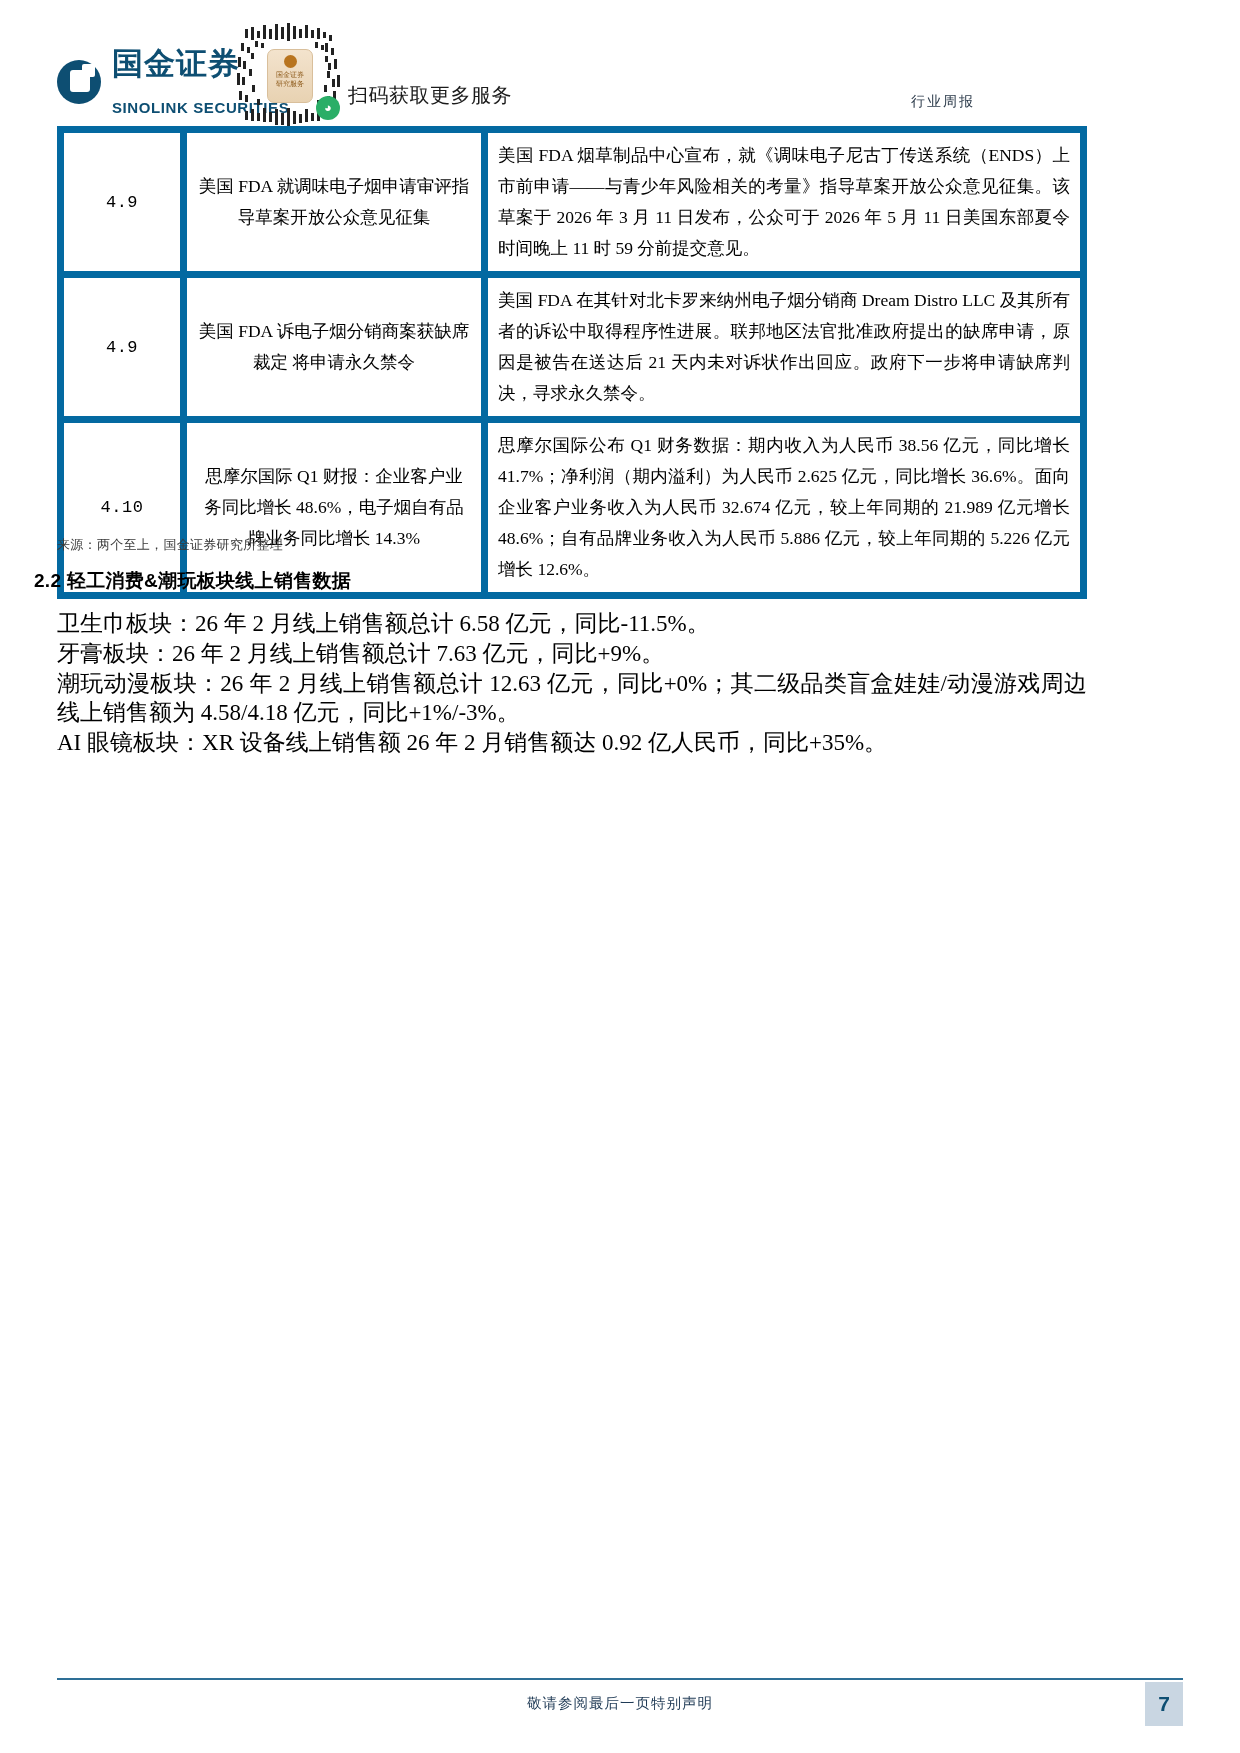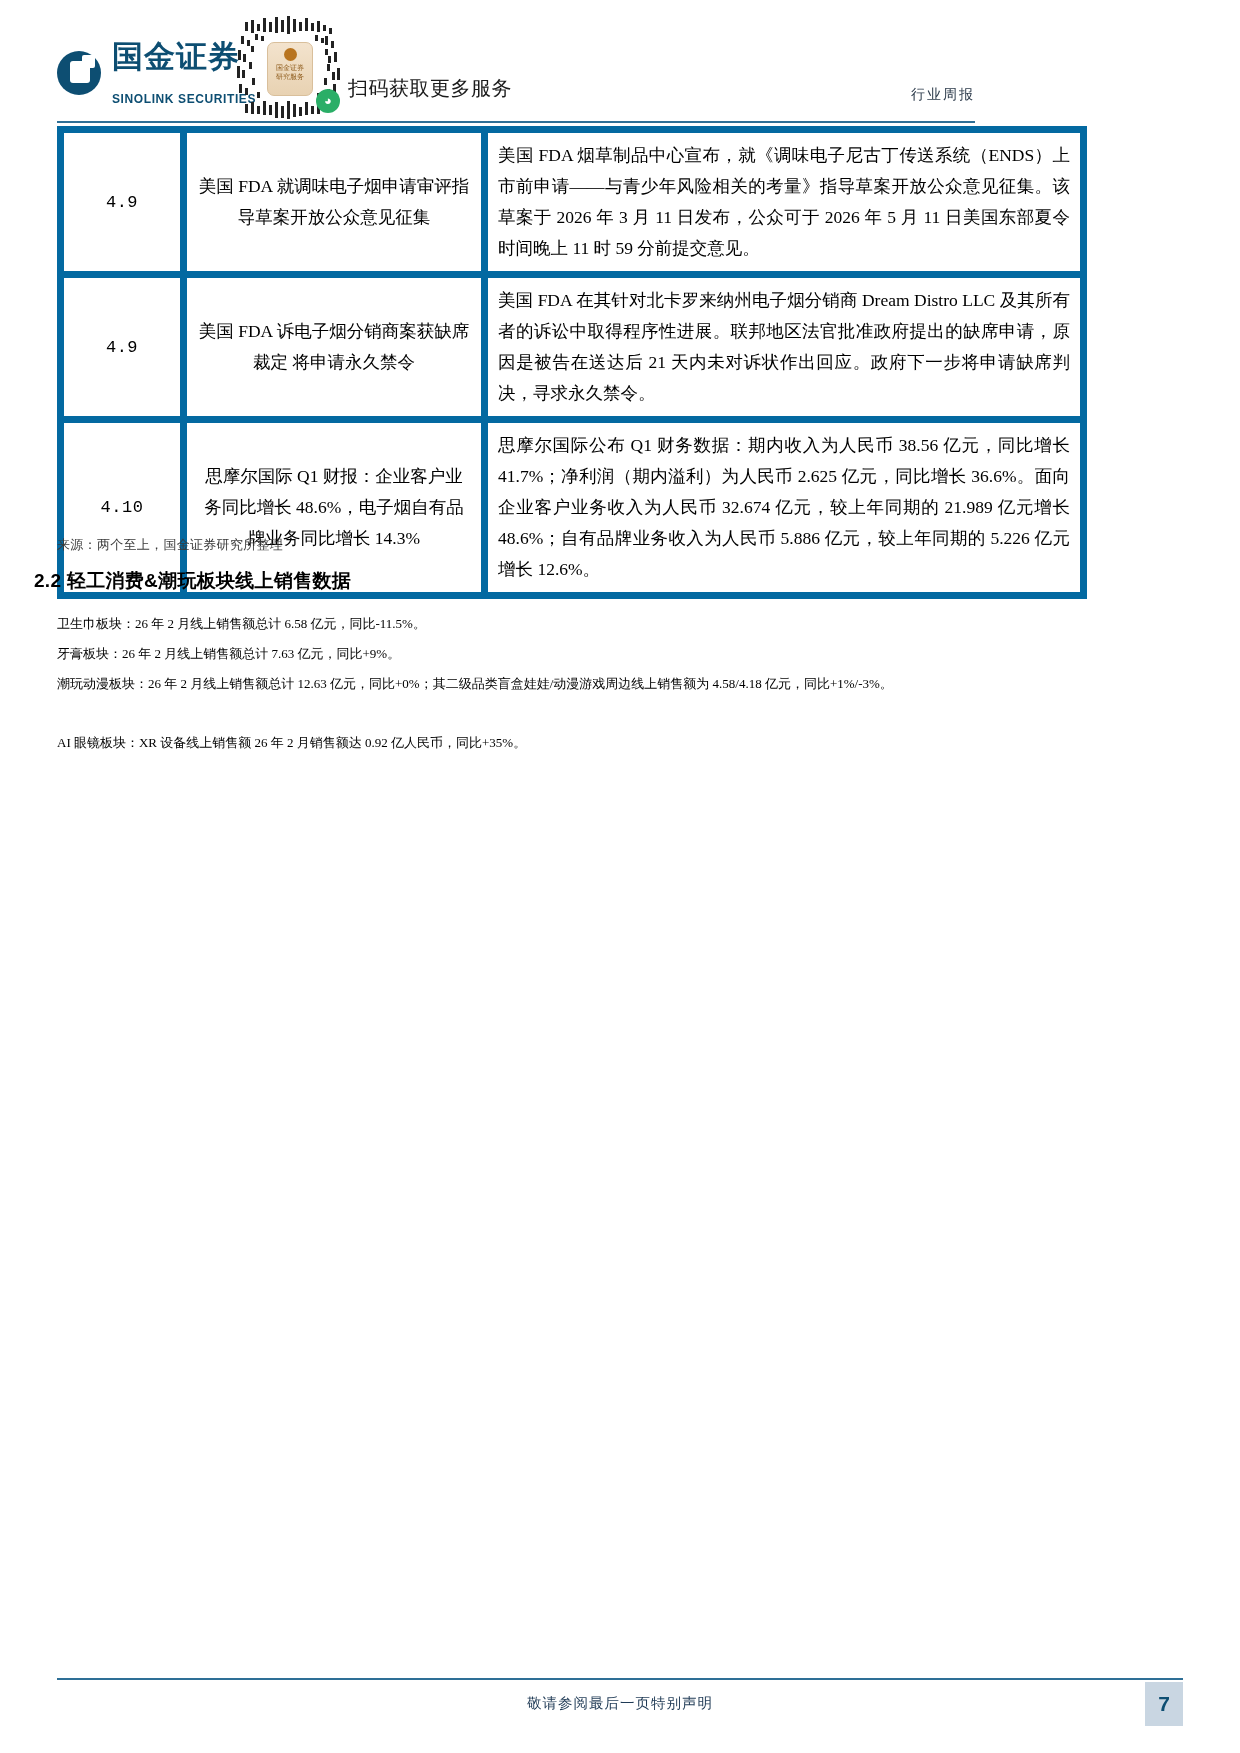--- a/index.html
+++ b/index.html
@@ -12,21 +12,21 @@
     background: #ffffff;
     font-family: "Liberation Serif", "DejaVu Serif", serif;
     position: relative;
     overflow: hidden;
   }
 
   
   .page-header {
     position: absolute;
     left: 0;
-    top: 8px;
+    top: 15px;
     width: 1032px;
     height: 116px;
   }
   .logo-block {
     position: absolute;
     left: 57px;
     top: 33px;
     display: flex;
     align-items: center;
   }
@@ -64,21 +64,21 @@
   .logo-cn {
     font-family: "Liberation Sans", sans-serif;
     font-weight: bold;
     font-size: 31px;
     color: #0d4e72;
     letter-spacing: 1px;
   }
   .logo-en {
     font-family: "Liberation Sans", sans-serif;
     font-weight: bold;
-    font-size: 12px;
+    font-size: 15px;
     color: #0d4e72;
     letter-spacing: 0.6px;
     margin-top: 21px;
   }
 
   
   .qr-block {
     position: absolute;
     left: 237px;
     top: 8px;
@@ -202,21 +202,21 @@
     font-size: 19px;
     color: #000000;
     letter-spacing: 0.3px;
   }
 
   
   .body-para {
     position: absolute;
     left: 57px;
     width: 1030px;
-    font-size: 13px;
+    font-size: 23px;
     line-height: 29px;
     color: #000000;
     text-align: justify;
     text-justify: inter-ideograph;
   }
   .p1 { top: 609px; }
   .p2 { top: 639px; }
   .p3 { top: 669px; }
   .p4 { top: 728px; }
 

